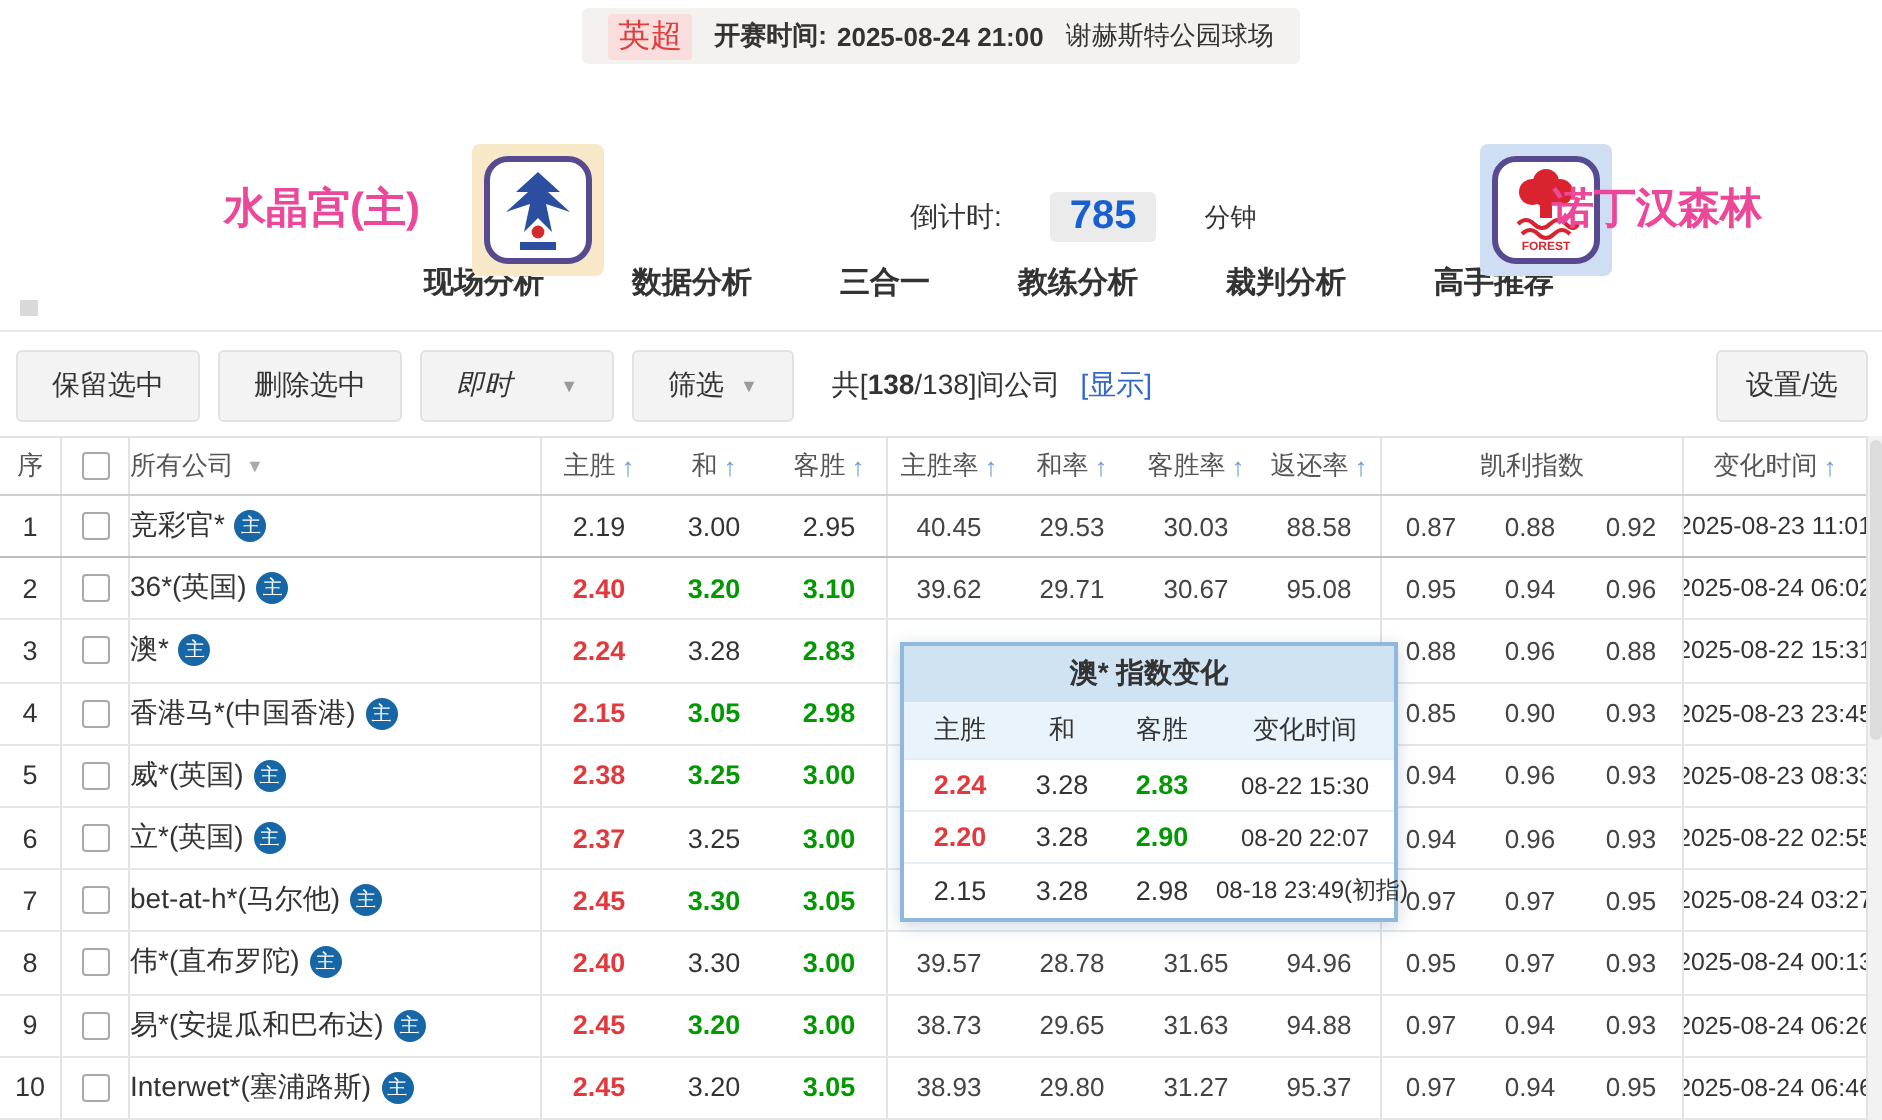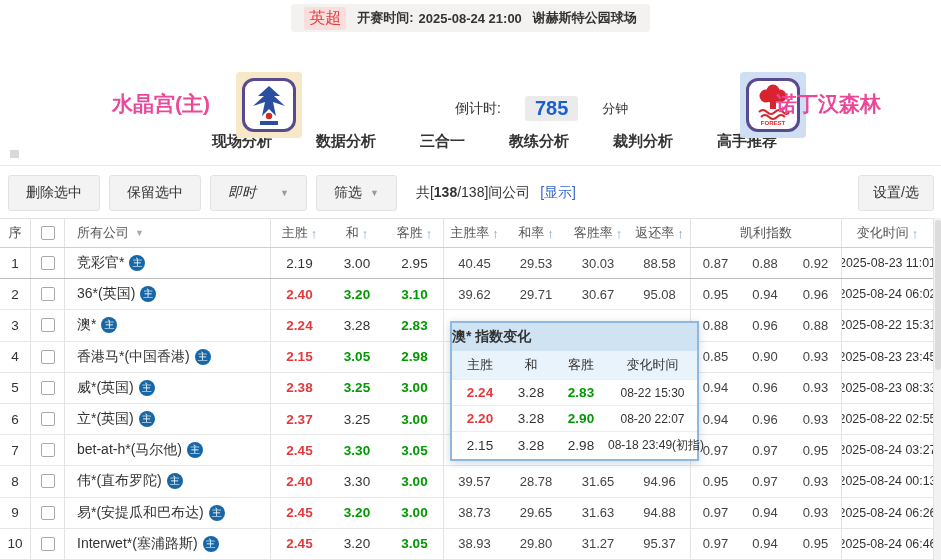--- a/index.html
+++ b/index.html
@@ -6,21 +6,21 @@
   html,body { width:941px; height:560px; overflow:hidden; background:#fff;
     font-family:"Liberation Sans","DejaVu Sans",sans-serif; color:#333; }
   body { position:relative; }
 
   
   .topbar { height:32px; display:flex; justify-content:center; padding-top:4px; }
   .topbar-pill { background:#f3f2f0; border-radius:3px; padding:4px 13px;
     display:flex; align-items:center; gap:11px; font-size:13px; font-weight:bold; color:#333; }
   .league-badge { background:#fadede; color:#e03e3e; font-weight:normal;
     font-size:16px; padding:1px 5px; border-radius:2px; }
-  .venue { font-weight:bold; }
+  .venue { font-weight:normal; }
 
   
   .match-header { position:relative; height:86px; }
   .team-name { position:absolute; top:58px; font-size:21px; font-weight:bold; color:#ec4899; }
   .home-name { left:112px; }
   .away-name { left:776px; }
   .logo-box { position:absolute; top:40px; width:66px; height:66px; border-radius:4px;
     display:flex; align-items:center; justify-content:center; }
   .home-logo { left:236px; background:#f7e8c8; }
   .away-logo { left:740px; background:#cfdef3; }
@@ -57,39 +57,39 @@
   
   .odds-table { position:absolute; top:218px; left:0; width:933px; }
   .thead { display:grid; grid-template-columns:30px 34px 206px 58px 58px 57px 62px 62px 62px 61px 151px 92px;
     height:30px; border-top:1px solid #e2e2e2; border-bottom:1px solid #cfcfcf;
     font-size:13px; color:#555; }
   .trow  { display:grid; grid-template-columns:30px 34px 206px 58px 58px 57px 62px 62px 62px 61px 50px 50px 51px 92px;
     height:31.2px; border-bottom:1px solid #e6e6e6; font-size:13.5px; }
   .trow.row-first { border-bottom:1px solid #bdbdbd; }
   .td, .th { display:flex; align-items:center; justify-content:center; overflow:hidden; }
   .bl { border-left:1px solid #e3e3e3; }
-  .th-company, .col-company { justify-content:flex-start; padding-left:12px; }
+  .th-company, .col-company { justify-content:flex-start; }
   .arrow { color:#6f9ed6; font-weight:bold; margin-left:3px; font-size:13px; }
   .hdr-caret { color:#aaa; font-size:9px; margin-left:6px; }
   .checkbox { width:14px; height:14px; border:1px solid #a9a9a9; border-radius:2px;
     background:#fff; cursor:pointer; }
   .company-name { font-size:14px; color:#333; white-space:nowrap; }
   .home-badge { display:inline-flex; align-items:center; justify-content:center;
     width:16px; height:16px; border-radius:50%; background:#1766a6; color:#fff;
     font-size:10px; margin-left:5px; flex:none; }
   .cr { color:#e4393c; font-weight:bold; }
   .cg { color:#009900; font-weight:bold; }
   .ck { color:#333; }
   .col-rate, .col-kelly { color:#444; font-size:13px; }
   .col-time { font-size:12.4px; color:#333; white-space:nowrap; }
 
   
   .popup { position:absolute; left:450px; top:321px; width:249px; background:#fff;
     border:2px solid #8fb8dc; box-shadow:0 2px 8px rgba(60,100,140,.25); z-index:10; }
-  .popup-title { background:#cfe3f3; font-size:14px; font-weight:bold;
+  .popup-title { background:#cfe3f3; text-align:center; font-size:14px; font-weight:bold;
     color:#333; padding:5px 0; }
   .popup-head, .popup-row { display:grid; grid-template-columns:56px 46px 54px 89px;
     text-align:center; align-items:center; }
   .popup-head { background:#e9f3fb; font-size:13px; color:#333; padding:5px 0; }
   .popup-row { font-size:13.5px; padding:5px 0; border-top:1px solid #e6eef6; }
   .popup-row .pt { font-size:12px; white-space:nowrap; }
 
   
   .scrollbar { position:absolute; right:0; top:218px; bottom:0; width:8px;
     background:#f2f2f2; border-left:1px solid #e3e3e3; }
@@ -146,24 +146,24 @@
     <div class="tab">现场分析</div>
     <div class="tab">数据分析</div>
     <div class="tab">三合一</div>
     <div class="tab">教练分析</div>
     <div class="tab">裁判分析</div>
     <div class="tab">高手推荐</div>
   </div>
 
 <div class="toolbar">
   <div class="tool-btn">
+    <span>保留选中</span>
+  </div>
+  <div class="tool-btn">
     <span>删除选中</span>
-  </div>
-  <div class="tool-btn">
-    <span>保留选中</span>
   </div>
   <div class="tool-btn btn-instant">
     <span>即时</span>
     <span class="caret">▼</span>
   </div>
   <div class="tool-btn">
     <span>筛选</span>
     <span class="caret">▼</span>
   </div>
   <div class="company-count">

